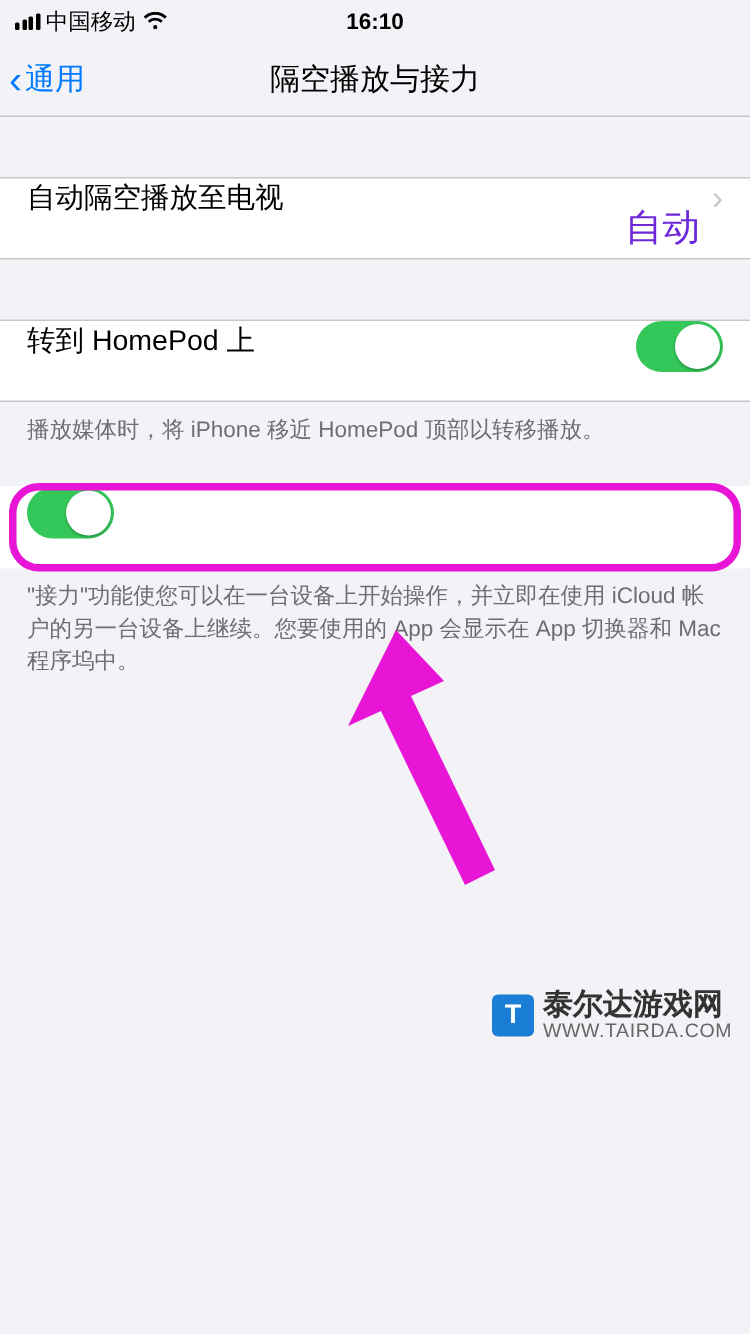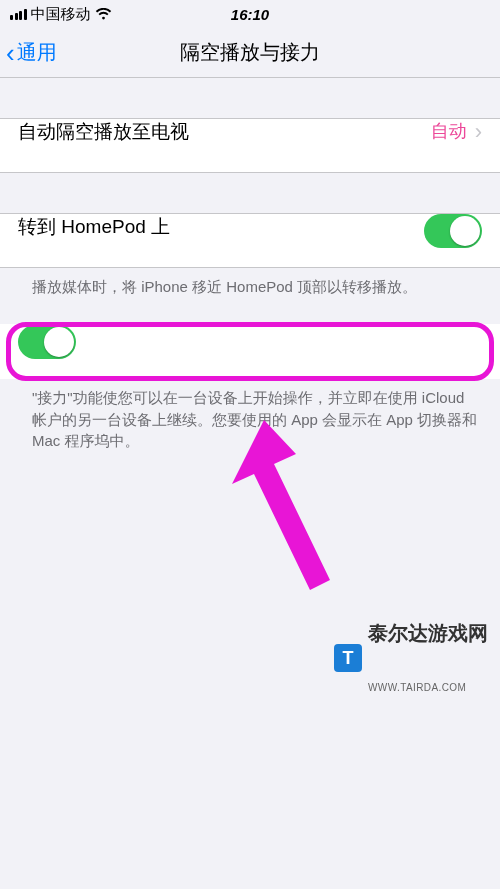--- a/index.html
+++ b/index.html
@@ -1,58 +1,58 @@
 <!DOCTYPE html>
 <html><head>
 <meta charset="utf-8">
 <style>
   * { box-sizing: border-box; margin: 0; padding: 0; }
   html, body { width: 500px; height: 889px; font-family: -apple-system, "Helvetica Neue", Arial, sans-serif; background: #f2f2f7; overflow: hidden; }
   .screen { width: 500px; height: 703px; background: #f2f2f7; position: relative; display: flex; flex-direction: column; }
   
   .status-bar { height: 28px; display: flex; align-items: center; justify-content: space-between; padding: 0 10px; font-size: 15px; font-weight: 500; color: #000; }
   .status-left, .status-right { display: flex; align-items: center; gap: 4px; }
-  .status-center { position: absolute; left: 50%; transform: translateX(-50%); font-weight: 600; font-style: italic; }
+  .status-center { position: absolute; left: 50%; transform: translateX(-50%); font-weight: 600; }
   .signal-bars { display: inline-flex; align-items: flex-end; gap: 1.5px; }
   .signal-bars .bar { width: 3px; background: #000; border-radius: 1px; }
   .signal-bars .b1 { height: 5px; } .signal-bars .b2 { height: 7px; } .signal-bars .b3 { height: 9px; } .signal-bars .b4 { height: 11px; }
   .wifi-icon, .lock-icon, .loc-icon { display: inline-flex; }
   .battery { display: inline-flex; align-items: center; gap: 2px; }
   .battery-body { width: 24px; height: 12px; border: 1px solid #000; border-radius: 3px; position: relative; overflow: hidden; }
   .battery-fill { position: absolute; inset: 1px; background: #30d158; border-radius: 1.5px; }
   .battery-tip { width: 2px; height: 5px; background: #000; border-radius: 0 1px 1px 0; }
   .bolt { position: absolute; left: 50%; top: 50%; transform: translate(-50%,-50%); color: #fff; font-size: 8px; }
   
   .nav { height: 50px; display: flex; align-items: center; justify-content: center; padding: 0 10px; border-bottom: 0.5px solid #c6c6c9; position: relative; }
   .nav-back { position: absolute; left: 6px; display: flex; align-items: center; color: #007aff; font-size: 20px; }
   .nav-back .chev { font-size: 26px; line-height: 1; margin-right: 2px; font-weight: 300; }
   .nav-title { font-size: 20px; font-weight: 400; }
   
   .group-gap { height: 40px; }
   .cell { background: #fff; min-height: 55px; display: flex; align-items: flex-start; padding: 0 18px; font-size: 19px; color: #000; }
   .cell.hairline-top { border-top: 0.5px solid #c6c6c9; }
   .cell.hairline-bottom { border-bottom: 0.5px solid #c6c6c9; }
   .cell .title { flex: 1; }
-  .cell .value { color: #ec4899; font-size: 18px; margin-right: 8px; }
+  .cell .value { color: #6d28d9; font-size: 25px; margin-right: 8px; margin-top: 16px; }
   .chevron-right { color: #c7c7cc; font-size: 22px; font-weight: 300; }
-  .footer { padding: 8px 18px 0 18px; font-size: 15px; color: #6d6d72; line-height: 1.45; margin-left: 14px; }
+  .footer { padding: 8px 18px 0 18px; font-size: 15px; color: #6d6d72; line-height: 1.45; }
   
   .switch { width: 58px; height: 34px; background: #34c759; border-radius: 17px; position: relative; flex-shrink: 0; }
   .switch .knob { position: absolute; width: 30px; height: 30px; background: #fff; border-radius: 50%; top: 2px; right: 2px; box-shadow: 0 1px 2px rgba(0,0,0,0.3); }
   
   .highlight-wrap { position: relative; }
   .highlight-border { position: absolute; inset: -2px 6px -2px 6px; border: 5px solid #e815d6; border-radius: 20px; pointer-events: none; }
   
   .arrow-ov { position: absolute; left: 232px; top: 420px; pointer-events: none; }
   
   .watermark { position: absolute; bottom: 10px; right: 12px; display: flex; align-items: center; gap: 6px; }
   .wm-logo { width: 28px; height: 28px; background: #1b7ed6; border-radius: 4px; display: flex; align-items: center; justify-content: center; color: #fff; font-weight: 700; font-size: 18px; }
   .wm-text { display: flex; flex-direction: column; line-height: 1; }
   .wm-cn { font-size: 20px; font-weight: 700; color: #333; }
-  .wm-url { font-size: 10px; color: #666; letter-spacing: 0.4px; margin-top: 40px; }
+  .wm-url { font-size: 13px; color: #666; letter-spacing: 0.4px; }
 </style>
 </head>
 <body>
 
 <div class="screen">
 
   <div class="status-bar">
     <div class="status-left">
       <span class="signal-bars">
         <span class="bar b1"></span>

